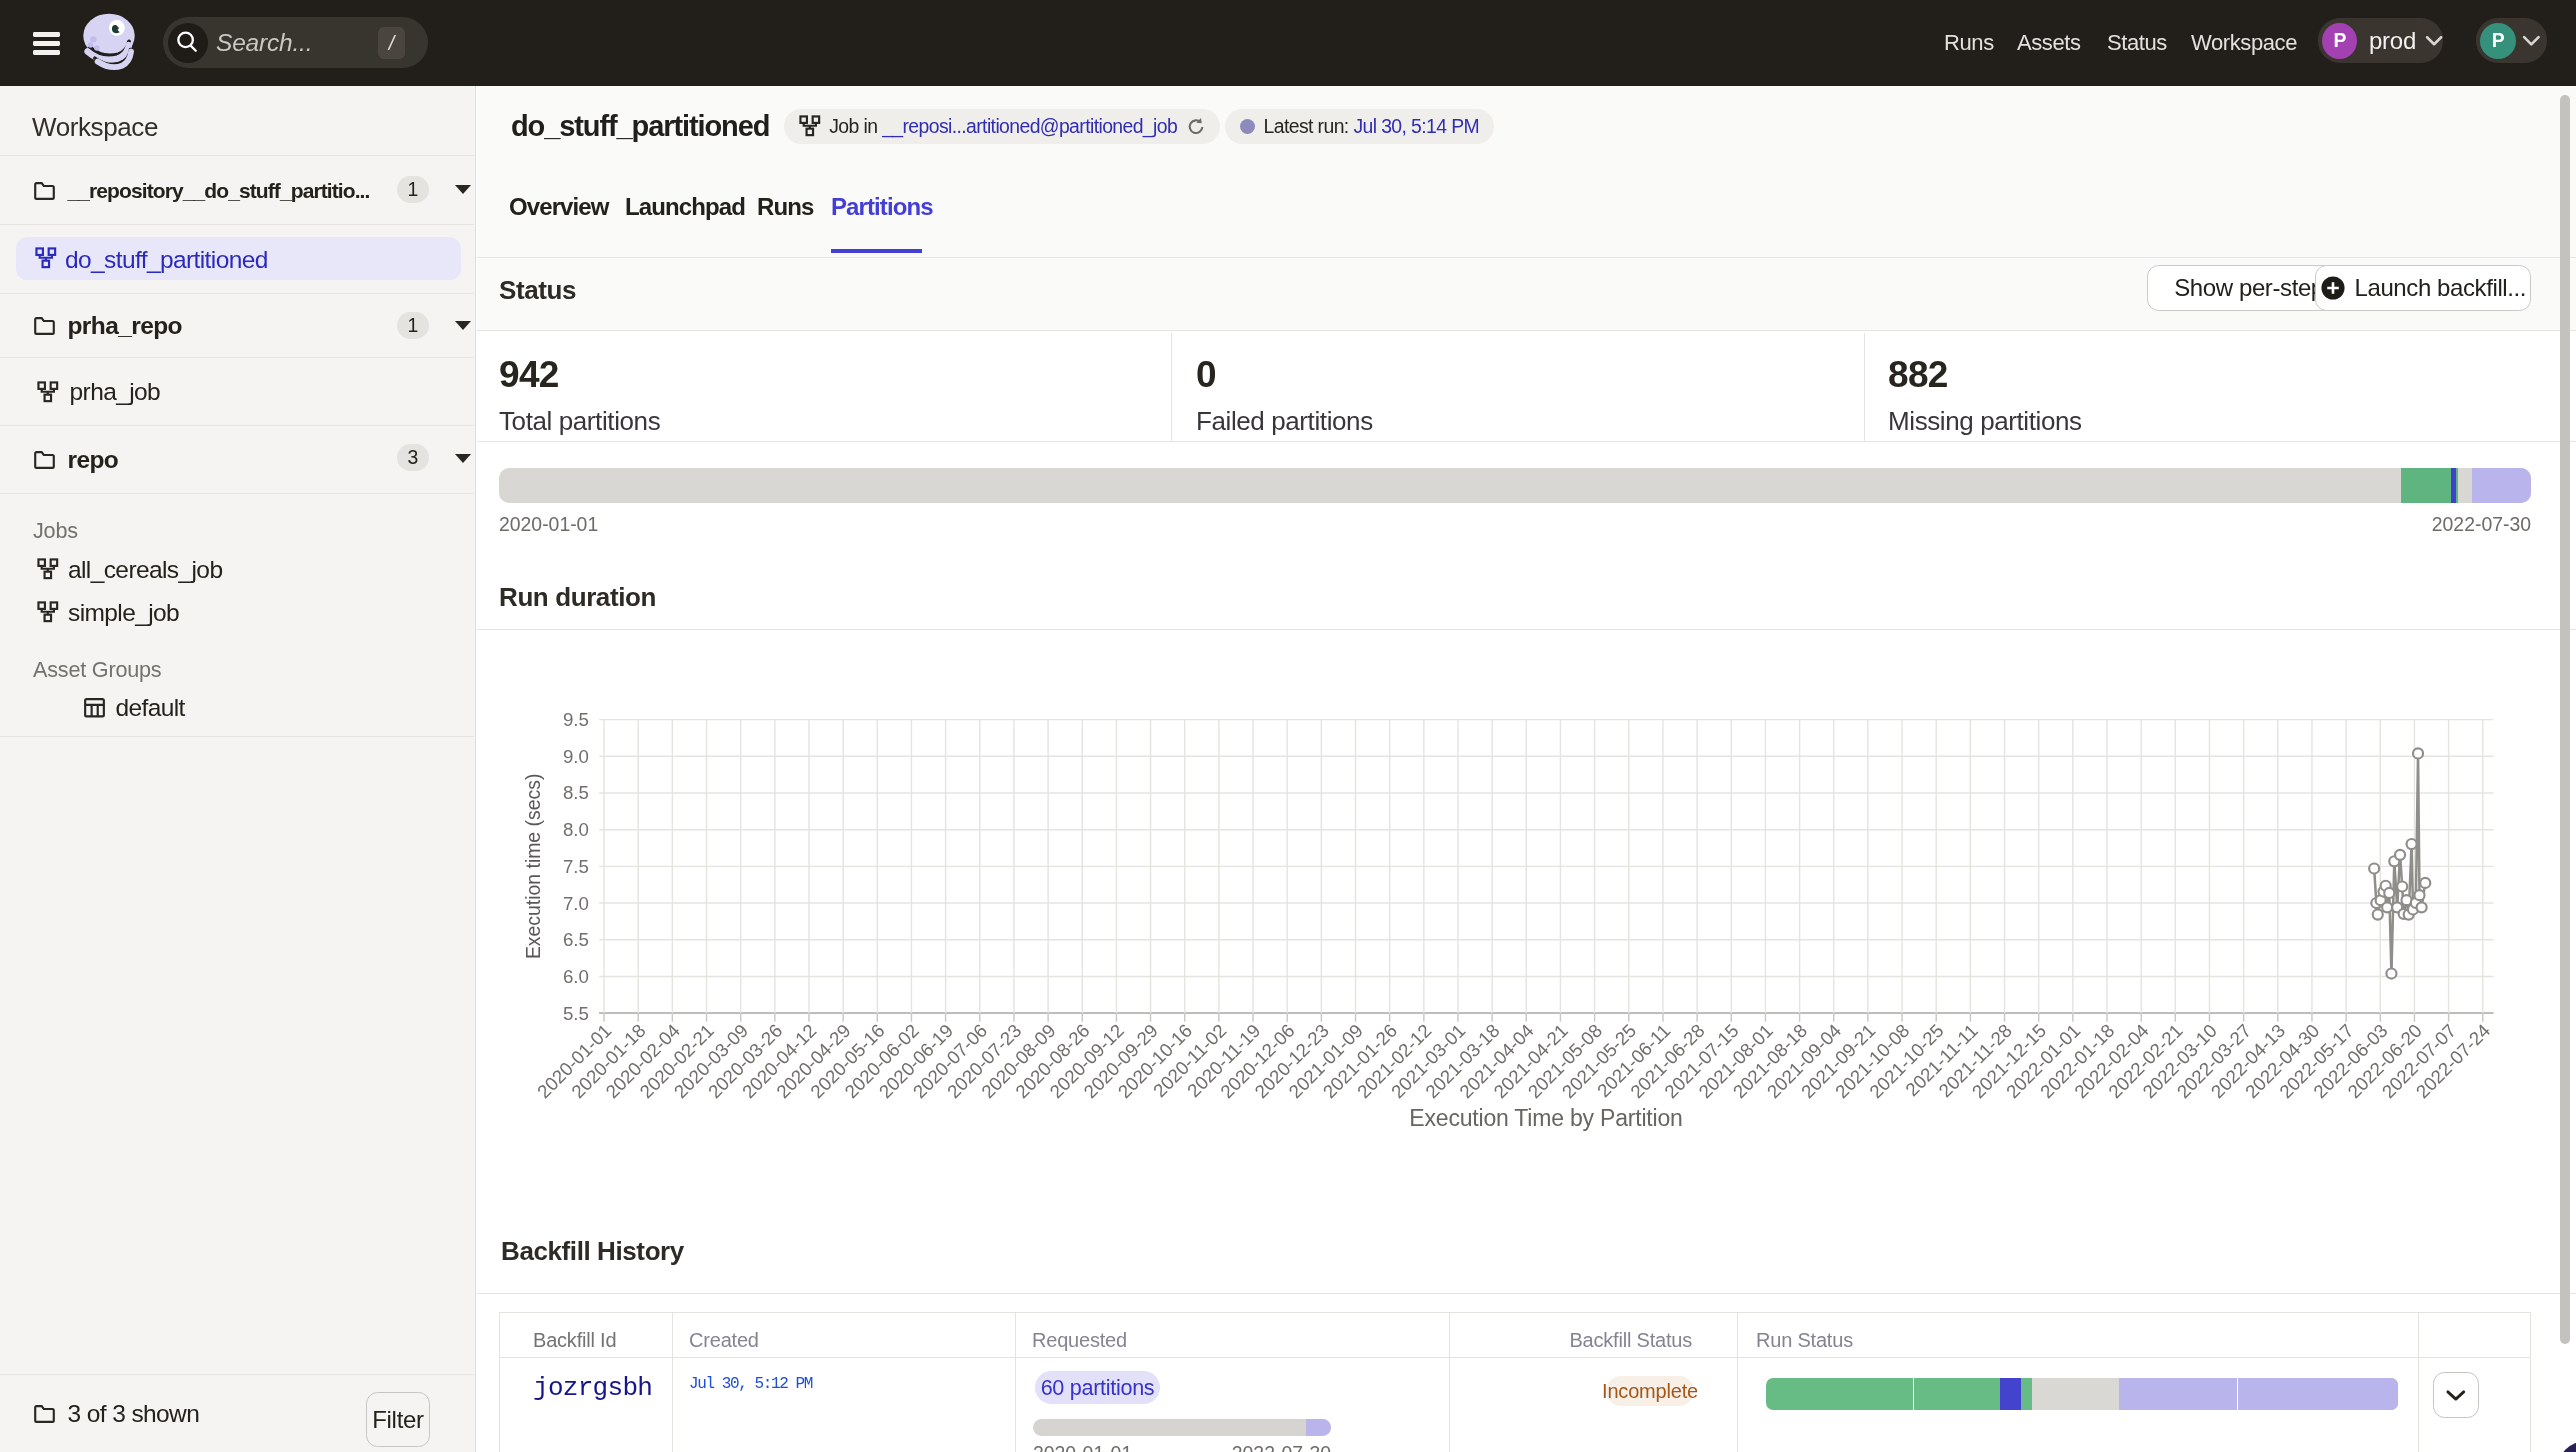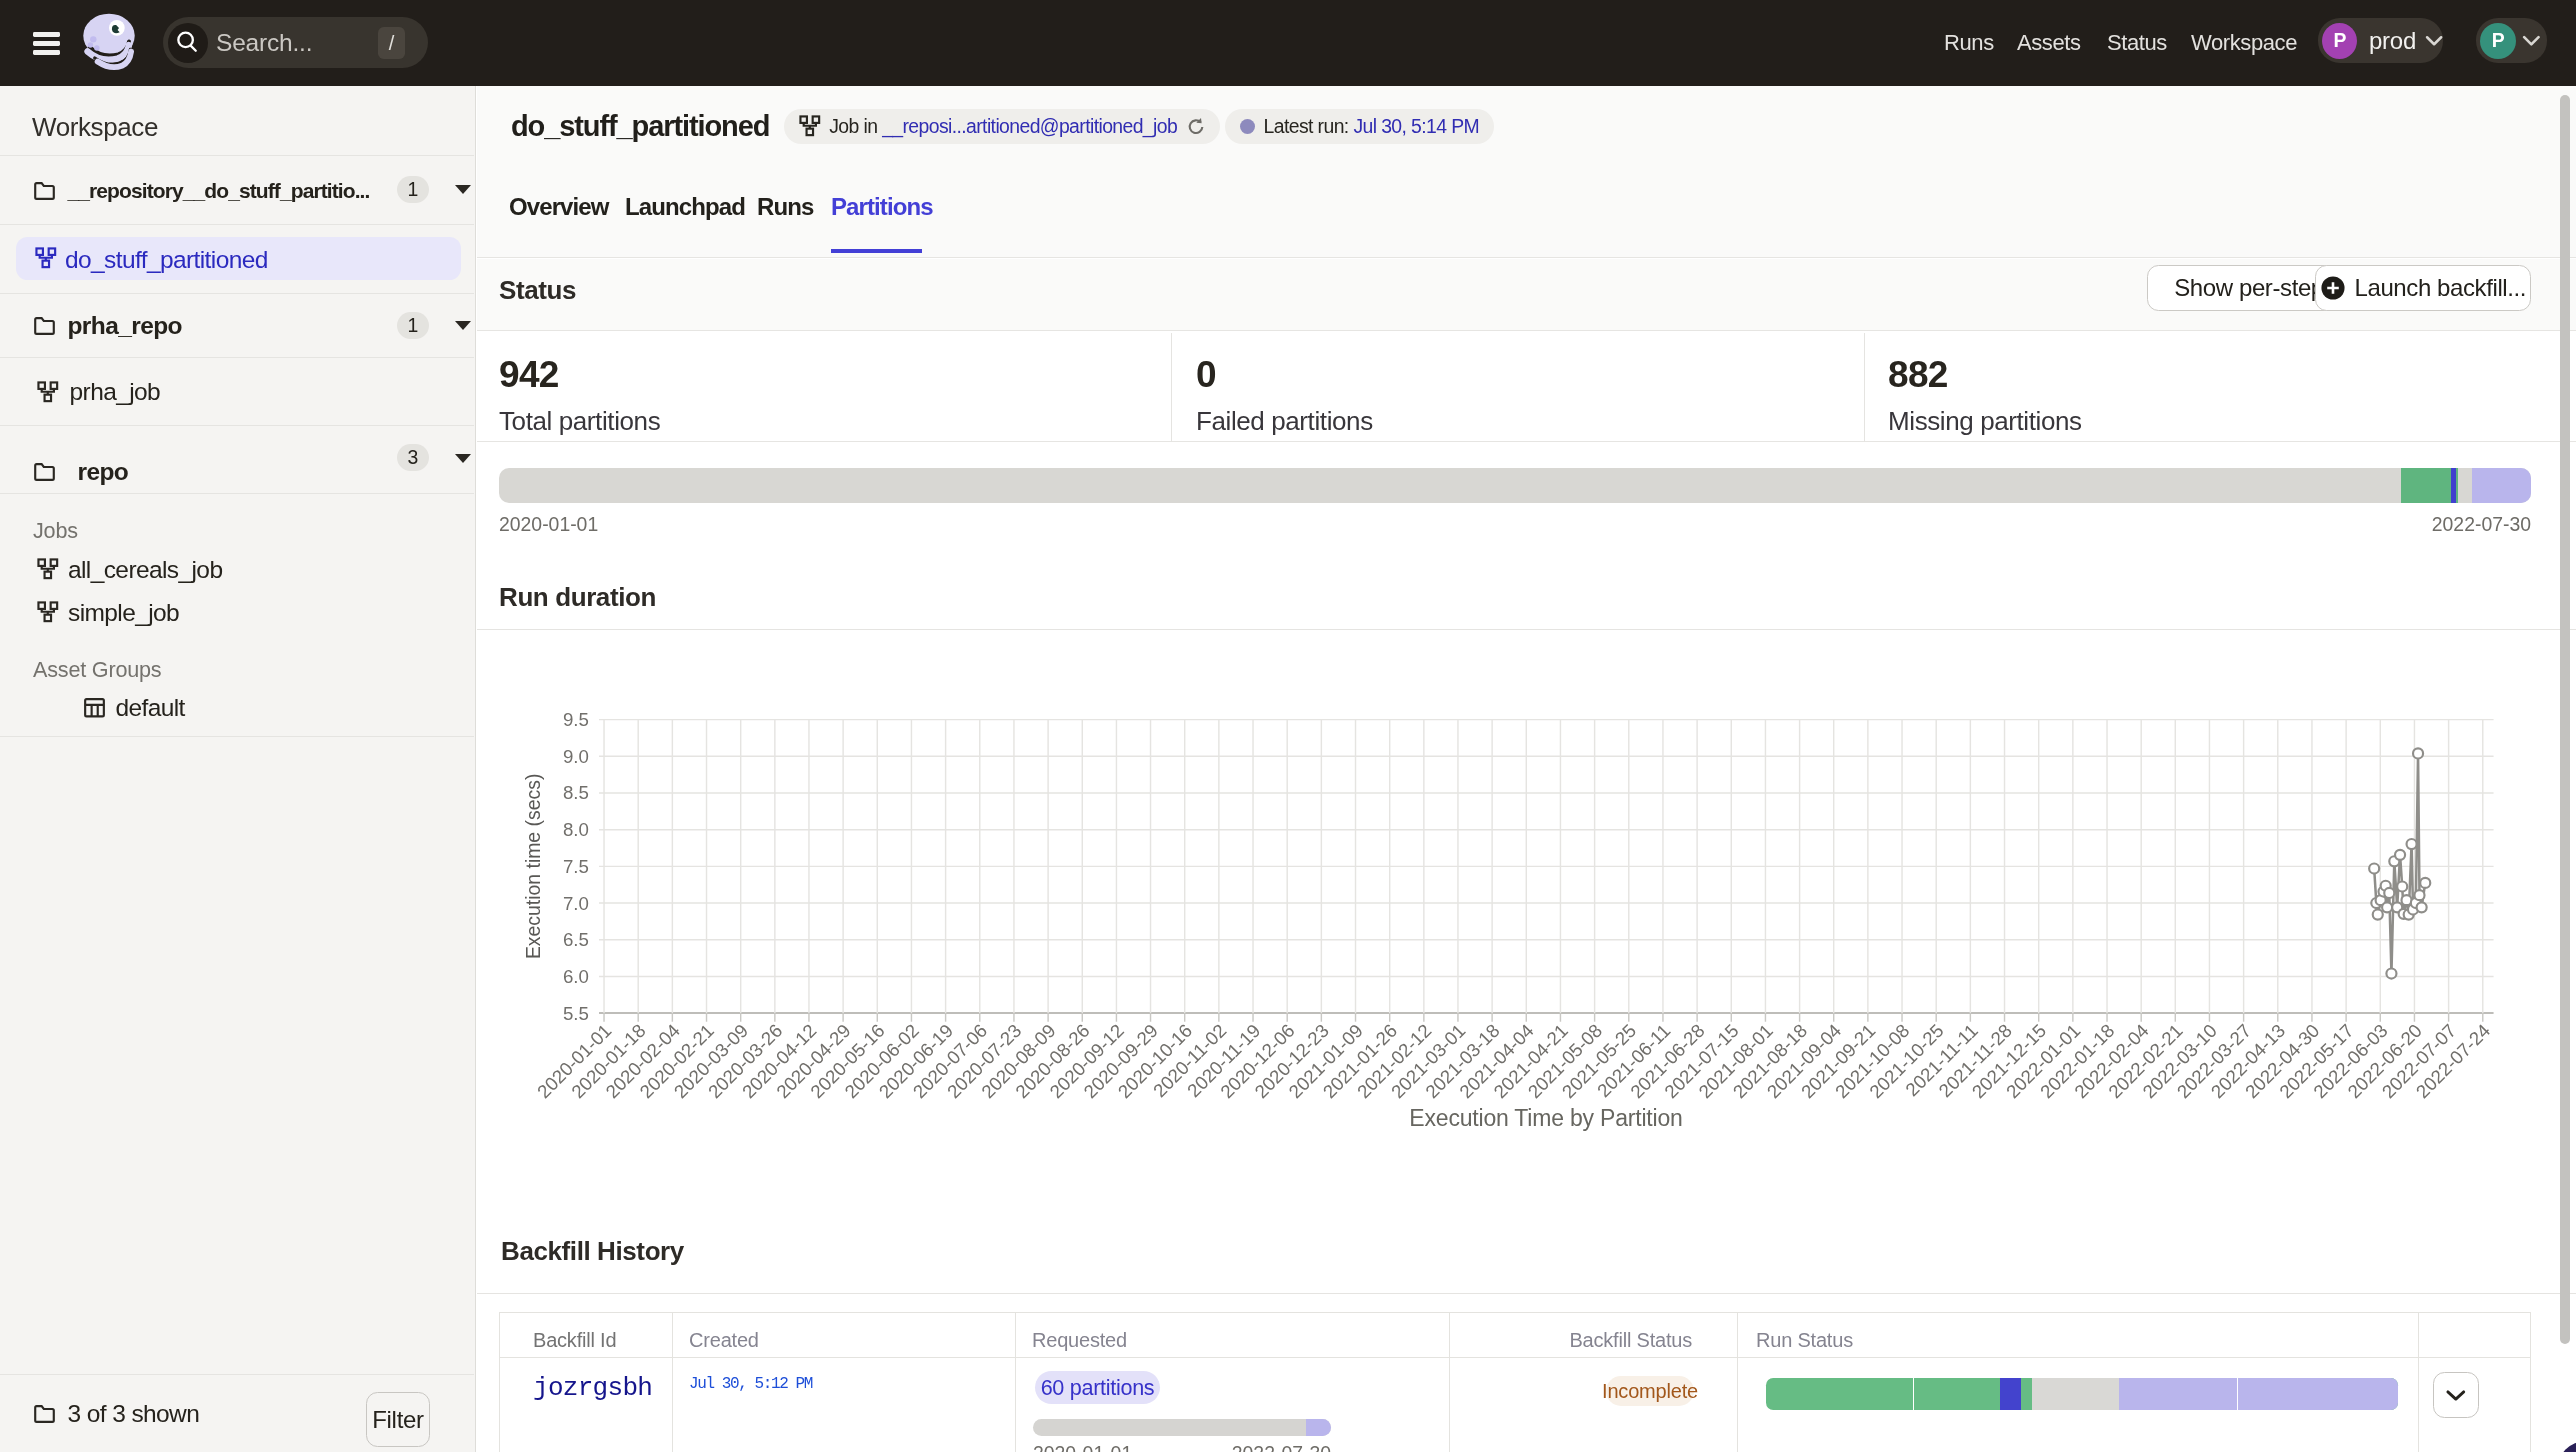--- a/index.html
+++ b/index.html
@@ -6,21 +6,21 @@
   html,body { width:2576px; height:1452px; overflow:hidden; background:#FFFFFF;
     font-family:"Liberation Sans", sans-serif; }
   .abs { position:absolute; white-space:nowrap; }
   .row { display:flex; align-items:center; white-space:nowrap; }
   .bline { position:absolute; background:#E5E4E1; height:1.4px; }
   .vline { position:absolute; background:#E5E4E1; width:1.4px; }
 
   
   #topbar { position:absolute; left:0; top:0; width:2576px; height:86px; background:#221E1A; }
   .hbar { position:absolute; left:33px; width:27px; height:5px; border-radius:1.4px; background:#F2F1EF; }
-  #search { position:absolute; left:163px; top:17.3px; width:265px; height:51px; border-radius:26px; background:#38342E; }
+  #search { position:absolute; left:163px; top:17.3px; width:265px; height:51px; border-radius:26px; background:#38342E;font-style:italic; }
   #searchcirc { position:absolute; left:5px; top:5.8px; width:40px; height:40px; border-radius:50%; background:#1F1B17; }
   #slash { position:absolute; left:215px; top:10px; width:27px; height:32px; border-radius:5.8px; background:#4A453E; color:#E2E0DC; font-size:20px; text-align:center; line-height:32px; }
   .navlink { position:absolute; top:0; height:86px; display:flex; align-items:center; color:#E3E1DE; font-size:22px; font-weight:500; letter-spacing:-0.4px; white-space:nowrap; }
   .pill { position:absolute; top:18px; height:45px; border-radius:22px; background:#3A352F; display:flex; align-items:center; }
   .avatar { width:36px; height:36px; border-radius:50%; color:#FFF; font-size:19.4px; font-weight:600; display:flex; align-items:center; justify-content:center; }
 
   
   #sidebar { position:absolute; left:0; top:86px; width:476px; height:1366px; background:#F5F4F2; border-right:1.4px solid #DEDDD9; }
   .srow { position:absolute; left:0; width:474px; }
   .stext { font-size:24.5px; color:#25221C; letter-spacing:-0.6px; white-space:nowrap; }
@@ -138,21 +138,21 @@
         <rect x="2" y="2" width="9" height="9"></rect>
         <rect x="19" y="2" width="9" height="9"></rect>
         <rect x="10.5" y="19" width="9" height="9"></rect>
         <path d="M6.5 11 L6.5 15 L23.5 15 L23.5 11 M15 15 L15 19"></path>
       </g>
     </svg>
     <div class="stext" style="margin-left:11px;">prha_job</div>
   </div>
   <div class="bline" style="left:0;top:339px;width:474px"></div>
 
-  <div class="srow row" style="top:352px;height:67px;gap:10px;">
+  <div class="srow row" style="top:340px;height:67px;">
     <svg style="margin-left:33px" width="23" height="20" viewBox="0 0 32 28">
         <path d="M3 5 Q3 3 5 3 L12 3 L15 7 L27 7 Q29 7 29 9 L29 23 Q29 25 27 25 L5 25 Q3 25 3 23 Z" fill="none" stroke="#2A2722" stroke-width="3"></path>
       </svg>
     <div class="stext" style="margin-left:11.5px;font-weight:700">repo</div>
   </div>
   <div class="sbadge" style="top:358px">3</div>
   <div class="scaret" style="top:368px"></div>
   <div class="bline" style="left:0;top:407px;width:474px"></div>
 
   <div class="slabel" style="top:432px">Jobs</div>

